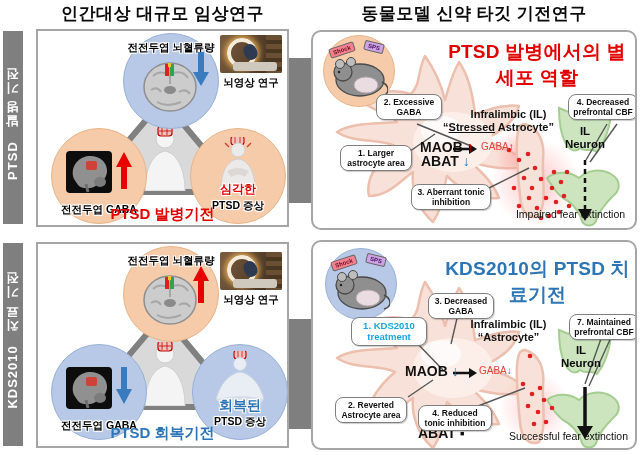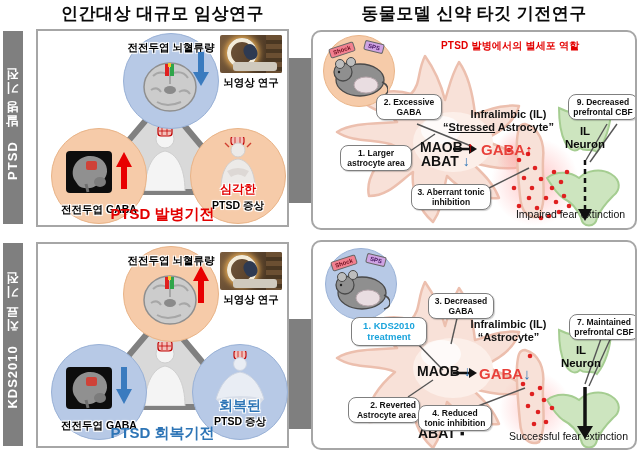--- a/index.html
+++ b/index.html
@@ -18,25 +18,25 @@
   .halo{text-shadow:-1px -1px 0 #fff,1px -1px 0 #fff,-1px 1px 0 #fff,1px 1px 0 #fff,0 0 3px #fff;}
   .lbl{position:absolute;font-weight:bold;color:#000;text-align:center;}
   .cap-red{color:#e30000;}
   .cap-blue{color:#2e75b6;}
   .callout{position:absolute;background:#fff;border:1.5px solid #7f7f7f;border-radius:8px;
            font-size:8.5px;font-weight:bold;color:#111;text-align:center;line-height:1.2;
            padding:2px 3px;z-index:4;box-shadow:1px 1px 1px rgba(0,0,0,.2);}
   .callout.cyan{color:#1ba4dc;}
   .enz{position:absolute;font-size:14px;font-weight:bold;color:#111;z-index:3;white-space:nowrap;}
   .red{color:#e30000;} .blu{color:#2e75b6;} .blk{color:#111;}
-  .gabatxt{position:absolute;font-size:15px;font-weight:bold;color:#e8403a;z-index:3;white-space:nowrap;text-align:right;}
+  .gabatxt{position:absolute;font-size:10px;font-weight:normal;color:#e8403a;z-index:3;white-space:nowrap;text-align:right;}
   .regiontxt{position:absolute;font-size:11px;font-weight:bold;color:#111;text-align:center;z-index:3;line-height:1.15;}
   .neurontxt{position:absolute;font-size:11.5px;font-weight:bold;color:#0a0a0a;text-align:center;z-index:3;line-height:1.1;}
   .outcome{position:absolute;font-size:10.5px;color:#111;text-align:center;z-index:3;}
-  .ptitle{position:absolute;font-size:10px;font-weight:bold;text-align:left;z-index:3;letter-spacing:0.2px;}
+  .ptitle{position:absolute;font-size:19px;font-weight:bold;text-align:center;z-index:3;letter-spacing:0.2px;}
   .tag{position:absolute;font-size:6px;font-weight:bold;padding:1px 3px;border-radius:2px;border:1px solid #666;z-index:5;line-height:1;}
   .tag.shock{background:#f2808f;color:#6d0d1e;transform:rotate(-18deg);}
   .tag.sps{background:#cfa3e3;color:#451560;transform:rotate(14deg);}
   .photo{position:absolute;background:linear-gradient(110deg,#7a5c3e 0%,#5d452e 45%,#3a2b1c 100%);
          border-radius:2px;overflow:hidden;z-index:2;}
   .photo .ring{position:absolute;left:7px;top:3px;width:22px;height:22px;border-radius:50%;
                border:4px solid #f4ecd9;box-shadow:0 0 6px 2px rgba(255,190,90,.9);}
   .photo .bed{position:absolute;left:13px;bottom:2px;width:44px;height:9px;background:#cfc9bd;border-radius:3px;}
   .photo .person{position:absolute;left:24px;top:9px;width:13px;height:16px;background:#2e3a52;border-radius:45%;transform:rotate(-24deg);}
   .photo .shelf{position:absolute;right:0;top:0;width:16px;height:100%;
@@ -203,21 +203,21 @@
         <path d="M52,32 C60,36 60,44 52,46" fill="none" stroke="#4a4a4a" stroke-width="1.5"></path>
         <circle cx="9" cy="22" r="1.2" fill="#222"></circle>
       </svg>
       <div class="tag shock" style="left:5px;top:9px;">Shock</div>
       <div class="tag sps" style="left:40px;top:6px;">SPS</div>
     </div>
 
     <div class="callout" style="left:63px;top:62px;width:58px;">2. Excessive GABA</div>
     <div class="callout" style="left:27px;top:113px;width:64px;">1. Larger astrocyte area</div>
     <div class="callout" style="left:98px;top:152px;width:72px;">3. Aberrant tonic inhibition</div>
-    <div class="callout" style="left:255px;top:62px;width:62px;">9. Decreased prefrontal CBF</div>
+    <div class="callout" style="left:255px;top:62px;width:62px;">4. Decreased prefrontal CBF</div>
 
     <div class="regiontxt" style="left:133px;top:76px;width:125px;">Infralimbic (IL)</div>
     <div class="regiontxt" style="left:113px;top:89px;width:145px;text-align:center;">
       <span>“</span><span style="text-decoration:underline;">Stressed</span><span> Astrocyte”</span>
     </div>
 
     <div class="enz" style="left:107px;top:107px;">
       <span>MAOB</span> <span class="red">↑</span>
     </div>
     <div class="enz" style="left:108px;top:121px;">
@@ -293,20 +293,21 @@
         <path d="M30,21 C42,23 50,34 54,48 C44,54 16,54 6,48 C10,34 18,23 30,21 Z" fill="#e9edf4" stroke="#ccd4e2"></path>
         <path d="M6,48 Q30,42 54,48 L50,53 Q30,49 10,53 Z" fill="#d8dee9"></path>
       </svg>
       <div class="lbl halo cap-blue" style="top:52px;width:100%;font-size:14px;">회복된</div>
       <div class="lbl halo" style="top:70px;width:100%;font-size:10.5px;">PTSD 증상</div>
     </div>
     <div class="lbl cap-blue" style="left:0;top:180px;width:100%;font-size:15px;z-index:3;">PTSD 회복기전</div>
   </div>
 
   <div class="panel round" style="left:311px;top:240px;width:322px;height:206px;overflow:hidden;">
+    <div class="ptitle cap-blue" style="left:132px;top:14px;width:185px;">KDS2010의 PTSD 치료기전</div>
     <svg class="abs" style="left:0;top:0;z-index:1;" width="322" height="206" viewBox="0 0 322 206">
       <defs>
         <radialGradient id="glowD">
             <stop offset="0%" stop-color="#ff9c9c" stop-opacity="0.5"></stop>
             <stop offset="100%" stop-color="#ff9c9c" stop-opacity="0"></stop>
           </radialGradient>
       </defs>
       <g transform="translate(0,16)">
         <path d="M112,24 C104,40 108,52 98,62 C80,56 62,60 50,70 C62,80 74,80 84,90 C64,92 40,90 24,100 C42,112 66,106 82,114 C66,128 52,146 56,164 C76,164 88,148 100,140 C98,158 106,178 120,190 C130,176 130,158 134,144 C148,158 166,168 186,166 C180,150 168,140 158,130 C178,136 200,140 216,132 C202,120 186,114 170,108 C188,100 202,90 206,74 C190,72 176,78 162,82 C160,64 156,44 146,30 C138,44 136,56 132,68 C128,52 122,38 112,24 Z" fill="#f8e1d8" stroke="#ecbfae" stroke-width="2.5" stroke-linejoin="round"></path>
         <ellipse cx="140" cy="110" rx="40" ry="30" fill="#fcefe9"></ellipse>
@@ -352,25 +353,25 @@
         <ellipse cx="36" cy="35" rx="12" ry="8" fill="#e9dde1" stroke="#b9a7ad"></ellipse>
         <path d="M52,32 C60,36 60,44 52,46" fill="none" stroke="#4a4a4a" stroke-width="1.5"></path>
         <circle cx="9" cy="22" r="1.2" fill="#222"></circle>
       </svg>
       <div class="tag shock" style="left:5px;top:9px;">Shock</div>
       <div class="tag sps" style="left:40px;top:6px;">SPS</div>
     </div>
     <div class="callout" style="left:115px;top:51px;width:58px;">3. Decreased GABA</div>
     <div class="callout cyan" style="left:38px;top:75px;width:68px;font-size:9.5px;">1. KDS2010 treatment</div>
     <div class="callout" style="left:256px;top:72px;width:62px;">7. Maintained prefrontal CBF</div>
-    <div class="callout" style="left:35px;top:155px;width:64px;text-align:right;">2. Reverted Astrocyte area</div>
+    <div class="callout" style="left:22px;top:155px;width:64px;">2. Reverted Astrocyte area</div>
     <div class="callout" style="left:105px;top:163px;width:66px;">4. Reduced tonic inhibition</div>
     <div class="regiontxt" style="left:133px;top:76px;width:125px;">Infralimbic (IL)</div>
     <div class="regiontxt" style="left:133px;top:89px;width:125px;">“Astrocyte”</div>
-    <div class="enz" style="left:104px;top:121px;">
+    <div class="enz" style="left:92px;top:121px;">
       <span>MAOB</span> <span class="blu">↓</span>
     </div>
     <div class="enz" style="left:105px;top:135px;margin-top:48px;">
       <span>ABAT</span> <span class="blk">▪</span>
     </div>
     <div class="gabatxt" style="left:166px;top:123px;">
       <span>GABA</span><span class="blu">↓</span>
     </div>
     <div class="neurontxt" style="left:238px;top:102px;width:60px;">
       <div>IL</div>

